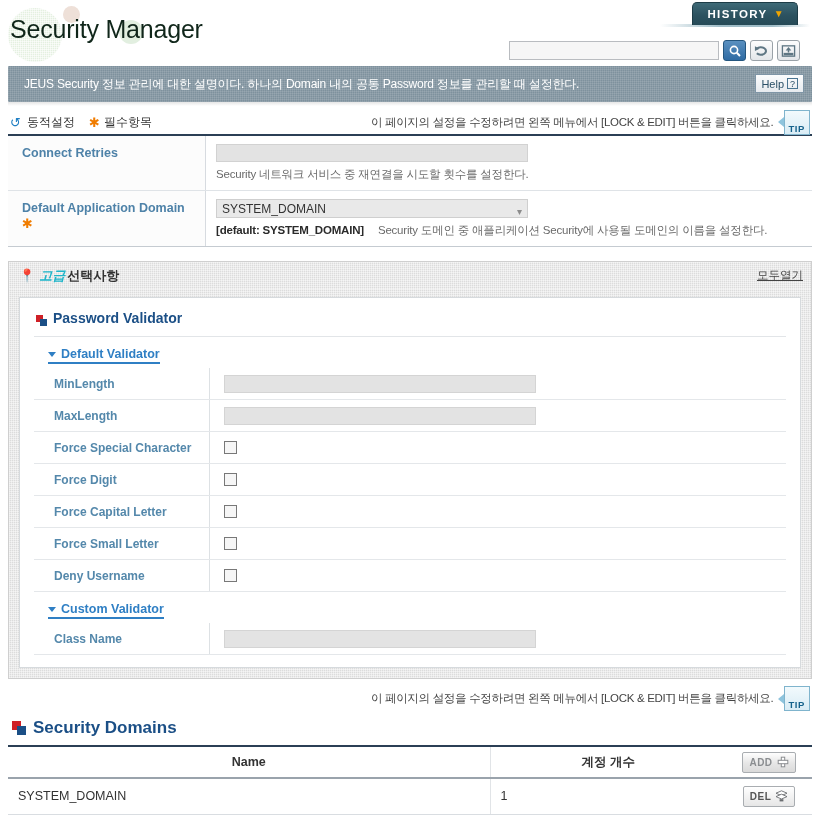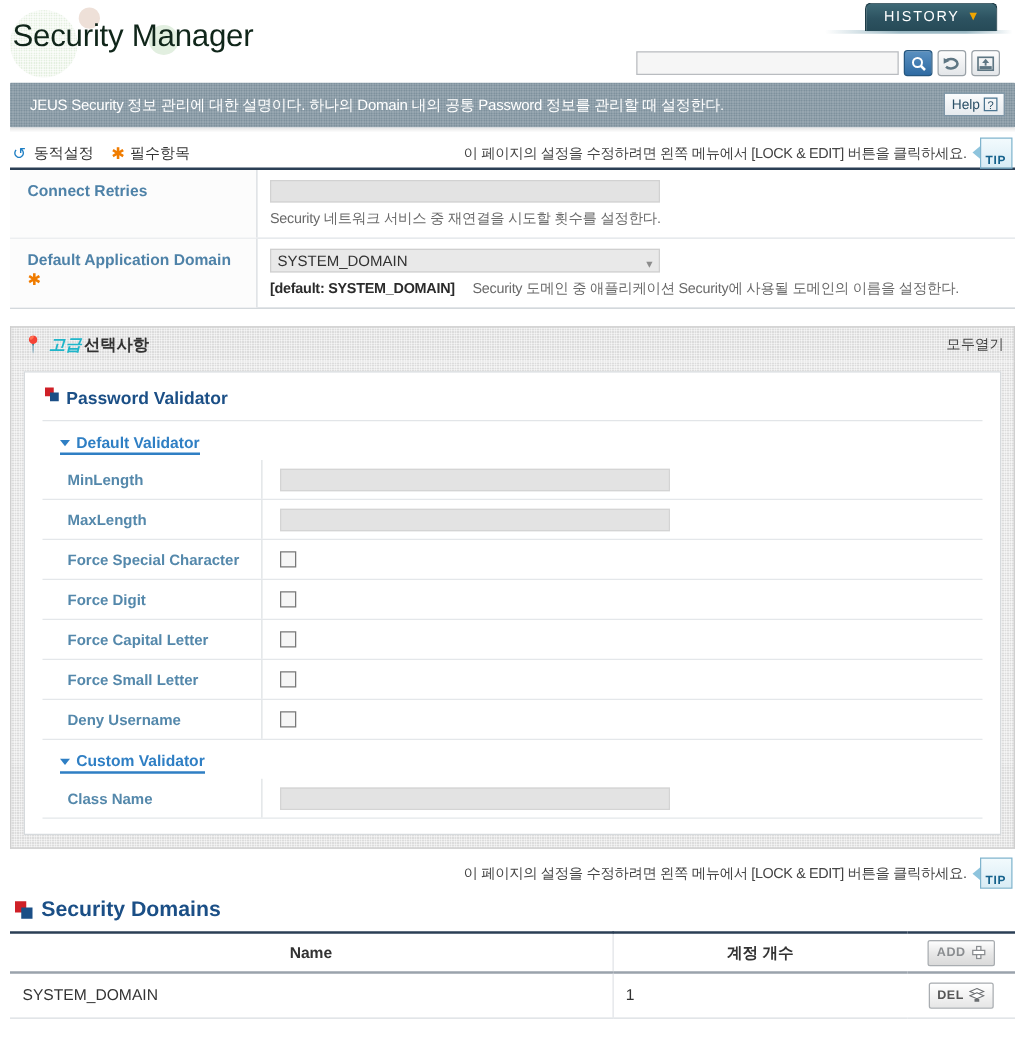--- a/index.html
+++ b/index.html
@@ -57,21 +57,21 @@
     align-items: center;
     gap: 6px;
     height: 23px;
     padding: 0 12px 0 14px;
     background: linear-gradient(180deg, #3f6a77 0%, #2c5260 55%, #264a57 100%);
     border: 1px solid #1d3c47;
     border-bottom: none;
     border-radius: 5px 5px 0 0;
     color: #ffffff;
     font-size: 11.5px;
-    font-weight: normal;
+    font-weight: bold;
     letter-spacing: 1.4px;
     cursor: pointer;
   }
   .history-chev {
     color: #f0a500;
     font-size: 10px;
     line-height: 1;
   }
   .history-shadow {
     position: absolute;
@@ -291,40 +291,41 @@
     border: 1px solid #cfcfcf;
     border-bottom: none;
   }
   .adv-pin { color: #f07c00; font-size: 13px; margin-right: 4px; line-height: 1; }
   .adv-ko { color: #1fb5c9; font-weight: bold; font-style: italic; font-size: 13px; }
   .adv-ko2 { color: #333; font-weight: bold; font-size: 13px; margin-left: 2px; }
   .adv-spacer { flex: 1; }
   .adv-openall {
     color: #444;
     font-size: 11.5px;
+    text-decoration: underline;
     cursor: pointer;
     margin-left: 36px;
   }
   .adv-body {
     background-color: #dcdcdc;
     background-image:
       repeating-linear-gradient(0deg, rgba(255,255,255,.45) 0 1px, transparent 1px 2px),
       repeating-linear-gradient(90deg, rgba(255,255,255,.45) 0 1px, transparent 1px 2px);
     border: 1px solid #cfcfcf;
     border-top: none;
     padding: 8px 10px 10px 10px;
   }
   .adv-inner {
     background: #ffffff;
     border: 1px solid #d6dadd;
     padding: 10px 14px 12px 14px;
   }
   .pv-title {
     display: flex;
-    align-items: flex-start;
+    align-items: flex-end;
     gap: 6px;
     font-size: 14px;
     font-weight: bold;
     color: #1b4f86;
     padding: 2px 0 10px 2px;
     border-bottom: 1px solid #e2e5e8;
   }
   .sq-icon {
     position: relative;
     display: inline-block;

